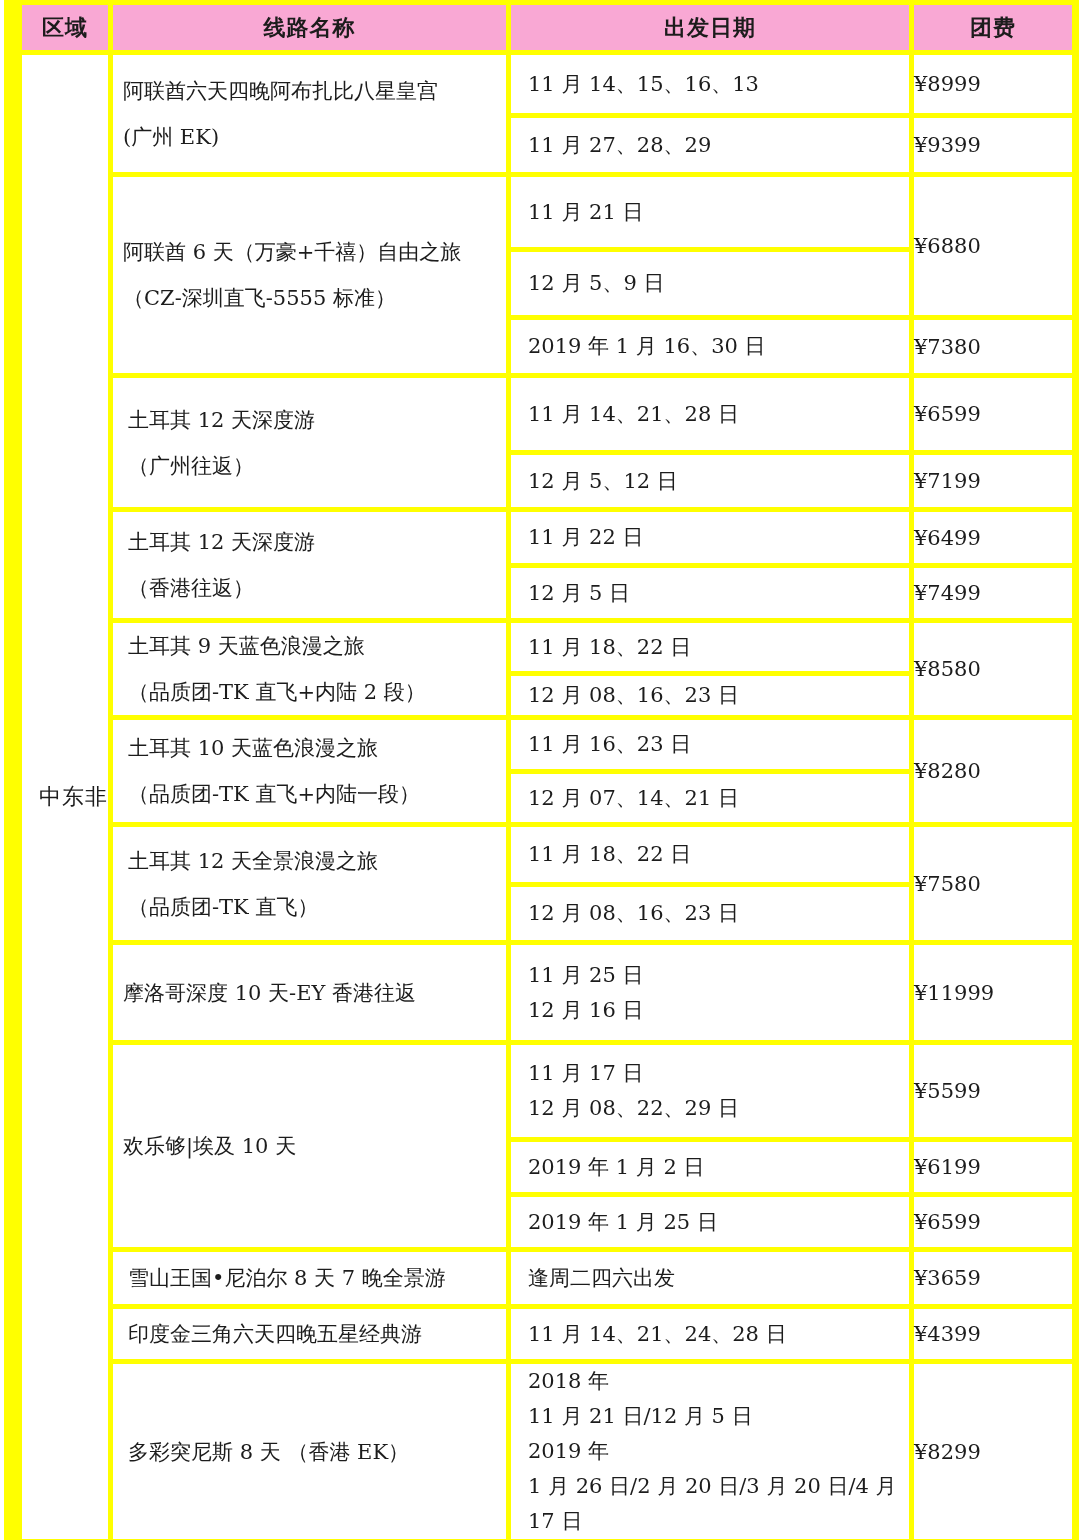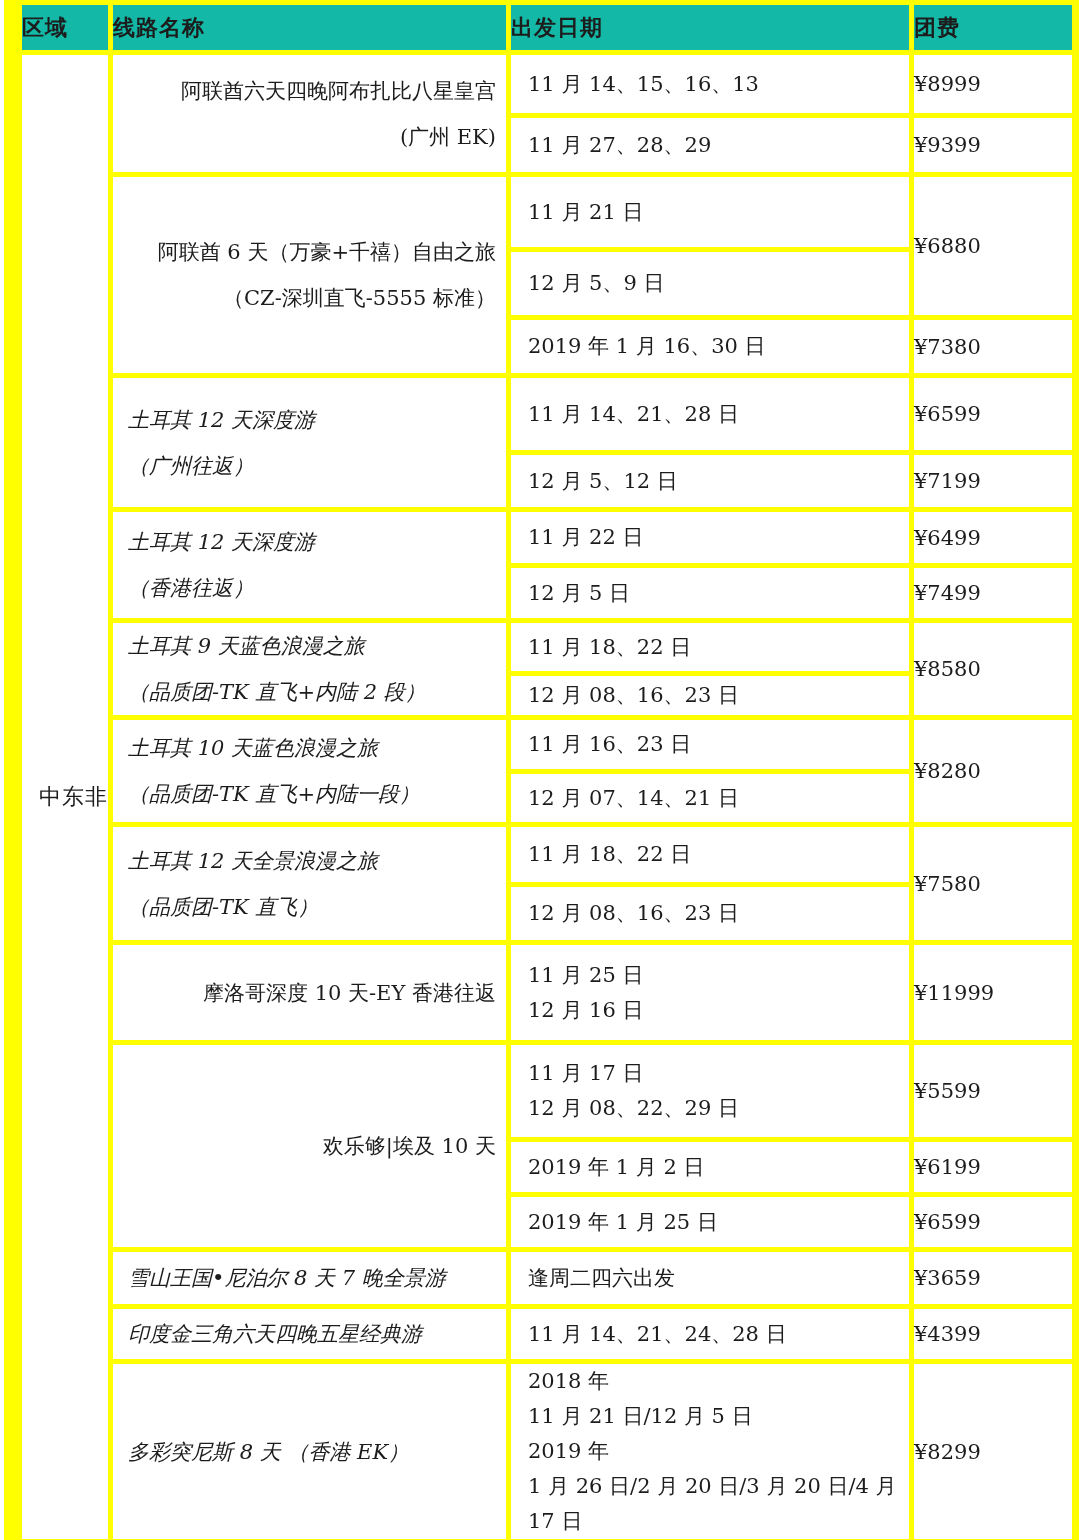--- a/index.html
+++ b/index.html
@@ -25,35 +25,35 @@
   col.c-region { width: 91px; }
   col.c-route  { width: 398px; }
   col.c-date   { width: 403px; }
   col.c-price  { width: 163px; }
   th, td {
     border: 5px solid #ffff00;
     vertical-align: middle;
     padding: 0;
   }
   thead th {
-    background: #14b8a6;
+    background: #f9a8d4;
     height: 50px;
     font-size: 22px;
     font-weight: 600;
-    text-align: left;
+    text-align: center;
     letter-spacing: 1px;
   }
   td.region {
     text-align: right;
     font-size: 22px;
     letter-spacing: 1px;
   }
   td.name { line-height: 46px; }
-  td.name.center { text-align: right; padding: 0 10px; }
-  td.name.left   { text-align: left; padding-left: 15px; padding-right: 8px; font-style: italic; }
+  td.name.center { text-align: left; padding: 0 10px; }
+  td.name.left   { text-align: left; padding-left: 15px; padding-right: 8px; }
   td.date { text-align: left; padding-left: 17px; padding-right: 6px; }
   td.date .line { line-height: 35px; }
   td.price { text-align: left; }
 </style>
 </head>
 <body>
 
 <div class="table-wrap">
 <table class="tour-table">
   <colgroup>

